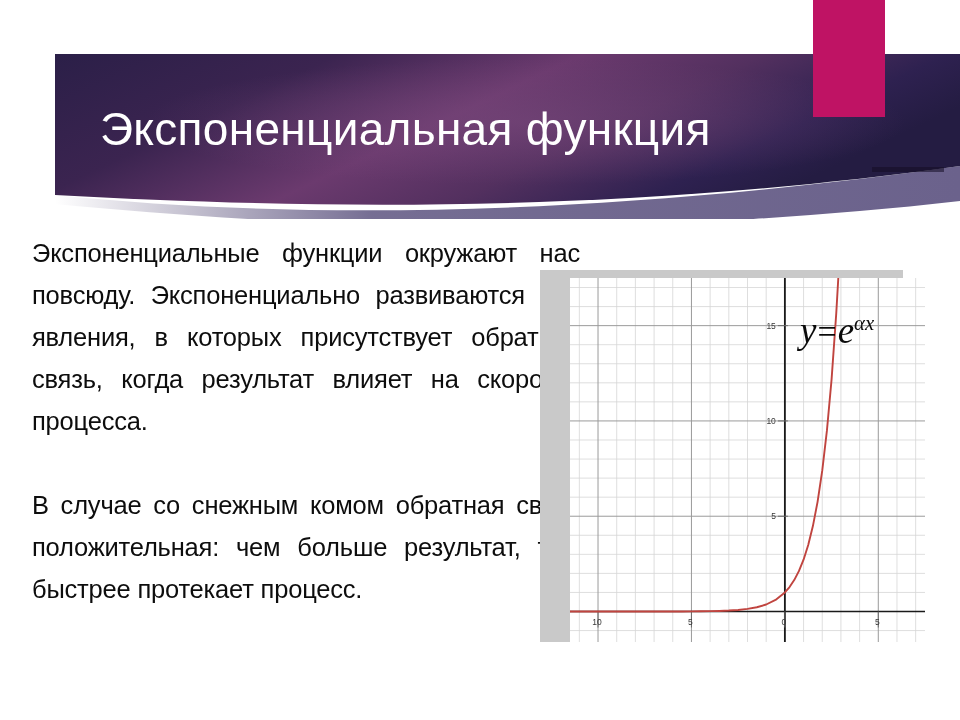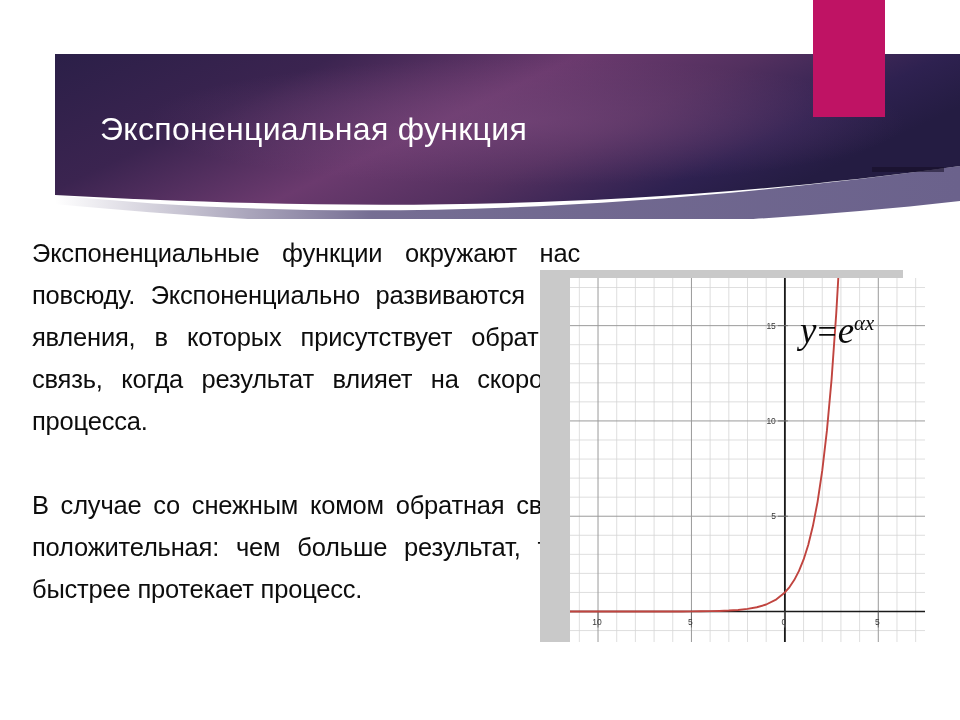--- a/index.html
+++ b/index.html
@@ -57,21 +57,21 @@
     background: rgba(20,12,36,0.55);
     z-index: 3;
   }
 
   
   #title-text {
     position: absolute;
     left: 100px;
     top: 106px;
     width: 740px;
-    font-size: 32px;
+    font-size: 46px;
     line-height: 46px;
     color: #ffffff;
     letter-spacing: 0.3px;
     font-weight: 400;
     white-space: nowrap;
     z-index: 6;
   }
 
   
   #body-column {

